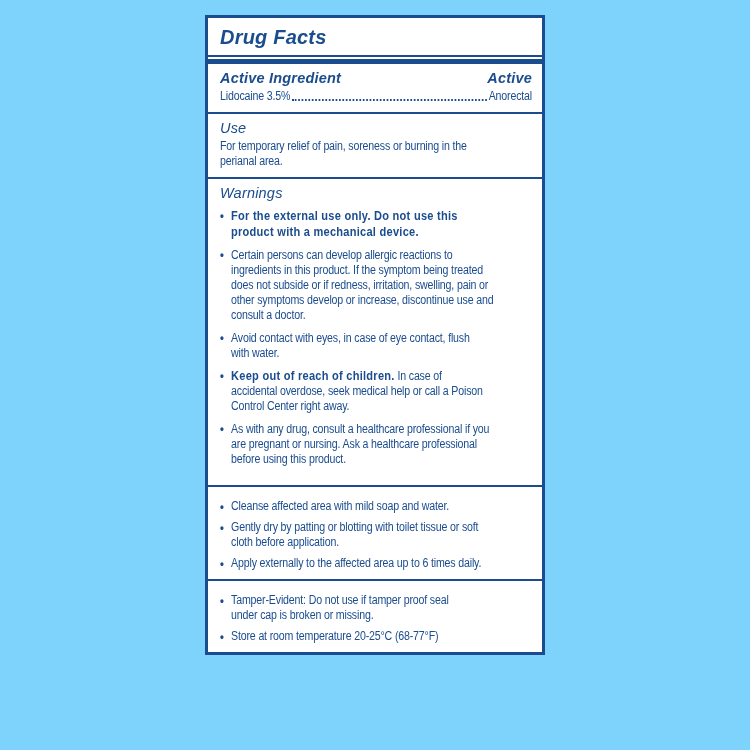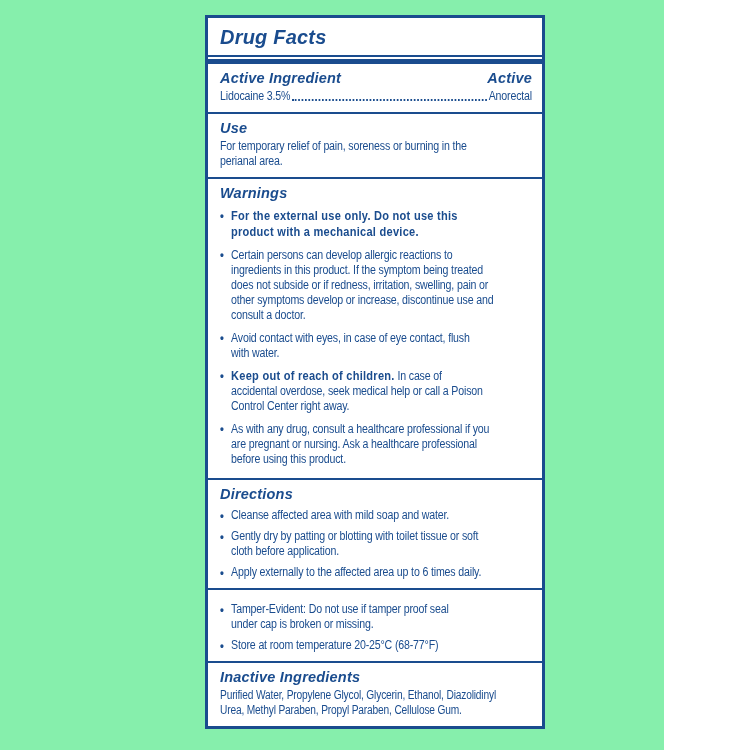--- a/index.html
+++ b/index.html
@@ -1,32 +1,32 @@
 <!DOCTYPE html>
 <html><head>
 <meta charset="utf-8">
 <style>
   :root { --blue: #1a4c8e; }
   * { box-sizing: border-box; }
   body { margin: 0; }
   .page {
-    width: 664px; height: 750px; background: #86efac; position: relative;
+    width: 750px; height: 750px; background: #7dd3fc; position: relative;
     font-family: "Liberation Sans", sans-serif; color: var(--blue);
   }
   .label {
     position: absolute; left: 205px; top: 15px; width: 340px;
     border: 3px solid var(--blue); background: #fff;
   }
   .title-sec { padding: 8px 12px 6px; border-bottom: 2px solid var(--blue); }
   .title { font-size: 20px; font-weight: bold; font-style: italic; letter-spacing: 0.2px; }
   .bar { height: 5px; background: var(--blue); margin-top: 2px; }
   .sec { padding: 6px 10px 8px 12px; border-top: 2px solid var(--blue); }
   .sec.first { border-top: none; }
   .sec-h {
-    font-size: 14.5px; font-weight: bold; font-style: italic;
+    font-size: 14.5px; font-weight: normal; font-style: italic;
     letter-spacing: 0.2px; margin-bottom: 3px;
   }
   .ai-head {
     display: flex; justify-content: space-between;
     font-size: 14.5px; font-weight: bold; font-style: italic; letter-spacing: 0.2px;
     margin-bottom: 2px;
   }
   
   .cond {
     width: 117.65%; transform: scaleX(0.85); transform-origin: 0 0;
@@ -34,21 +34,21 @@
   }
   .cond.small { font-size: 12px; }
   .para { white-space: pre-line; }
   .ing-row { display: flex; align-items: flex-end; font-size: 12.5px; line-height: 16px; }
   .dots { flex: 1; border-bottom: 2px dotted var(--blue); margin: 0 2px 3px; }
   .bullet { display: flex; margin-top: 6px; }
   .bullet.roomy { margin-top: 7px; }
   .b-dot { flex: 0 0 13px; font-size: 13px; font-weight: bold; }
   .b-text { white-space: pre-line; flex: 1; }
   .lead { font-weight: bold; font-size: 13px; letter-spacing: 0.3px; }
-  .sec.warnings { padding-bottom: 11px; }
+  .sec.warnings { padding-bottom: 18px; }
 </style>
 </head>
 <body>
 
 <div class="page">
   <div class="label">
 
     <div class="title-sec">
       <div class="title">Drug Facts</div>
     </div>
@@ -106,21 +106,20 @@
         <div class="bullet roomy">
           <span class="b-dot">•</span>
           <div class="b-text"><span class="lead"></span><span>As with any drug, consult a healthcare professional if you
 are pregnant or nursing. Ask a healthcare professional
 before using this product.</span></div>
         </div>
       </div>
     </section>
 
     <section class="sec">
-      <div class="sec-h">Directions</div>
       <div class="cond">
         <div class="bullet">
           <span class="b-dot">•</span>
           <div class="b-text">Cleanse affected area with mild soap and water.</div>
         </div>
         <div class="bullet">
           <span class="b-dot">•</span>
           <div class="b-text">Gently dry by patting or blotting with toilet tissue or soft
 cloth before application.</div>
         </div>
@@ -138,22 +137,15 @@
           <div class="b-text">Tamper-Evident: Do not use if tamper proof seal
 under cap is broken or missing.</div>
         </div>
         <div class="bullet">
           <span class="b-dot">•</span>
           <div class="b-text">Store at room temperature 20-25°C (68-77°F)</div>
         </div>
       </div>
     </section>
 
-    <section class="sec">
-      <div class="sec-h">Inactive Ingredients</div>
-      <div class="cond small">
-        <div class="para">Purified Water, Propylene Glycol, Glycerin, Ethanol, Diazolidinyl
-Urea, Methyl Paraben, Propyl Paraben, Cellulose Gum.</div>
-      </div>
-    </section>
 
   </div>
 </div>
 
 </body></html>

